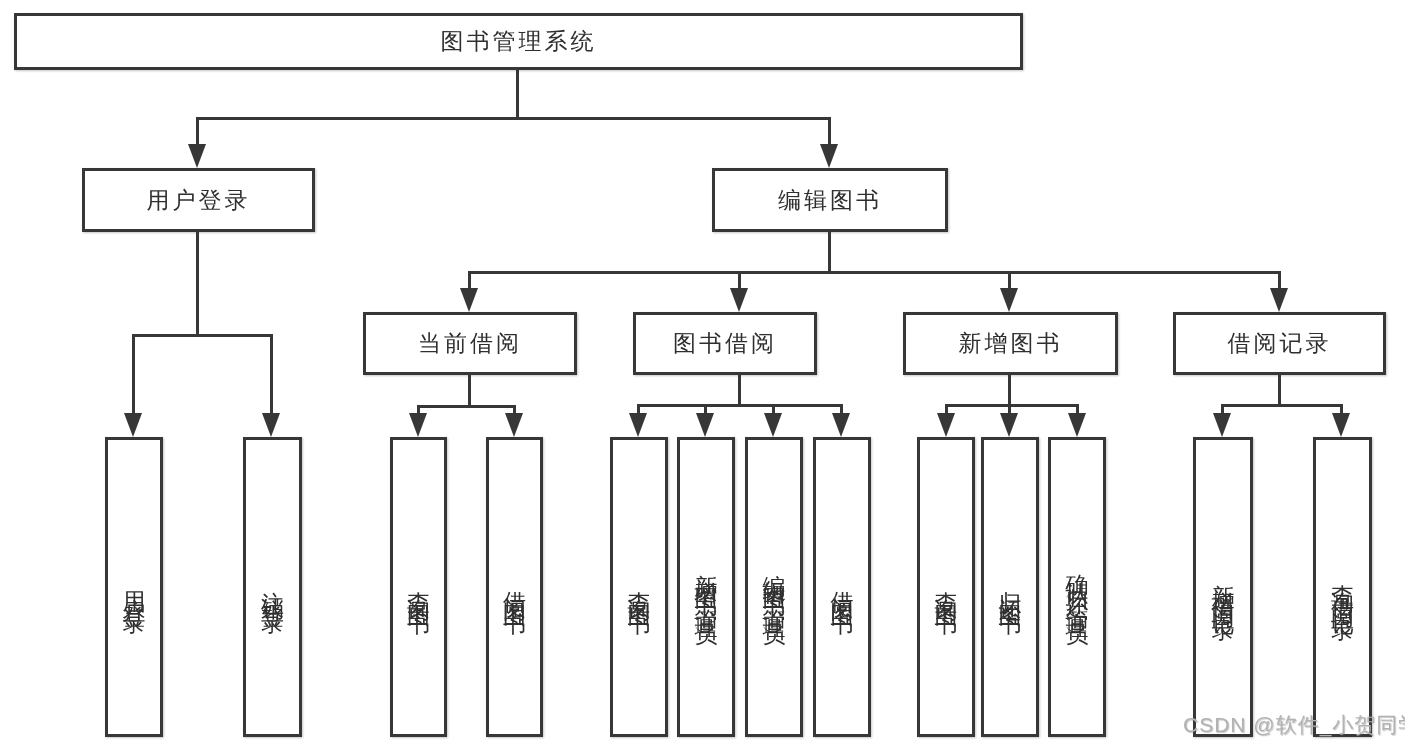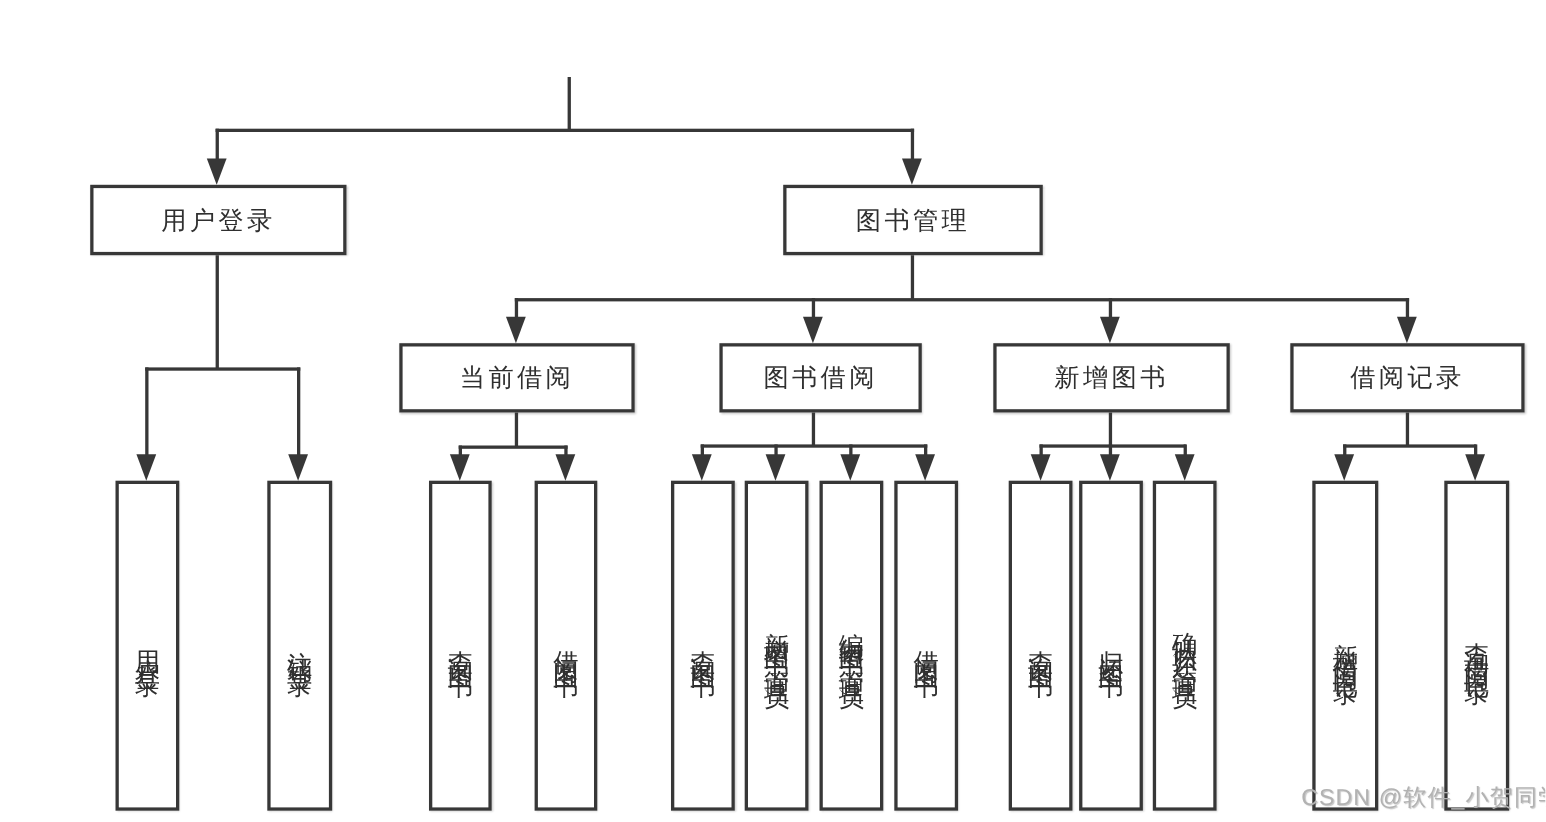--- a/index.html
+++ b/index.html
@@ -28,26 +28,27 @@
     position:absolute;left:1183px;top:711px;z-index:5;
     font-size:21px;letter-spacing:1px;color:#b2b2b2;
     text-shadow:1px 1px 1px rgba(90,90,90,0.35);white-space:nowrap;
   }
 </style>
 </head>
 <body>
 
 <div class="canvas">
 
+  <div class="node" style="left:14px;top:13px;width:1009px;height:57px;">图书管理系统</div>
 
   <div class="node" style="left:82px;top:168px;width:233px;height:64px;">用户登录</div>
-  <div class="node" style="left:712px;top:168px;width:236px;height:64px;">图书管理</div>
+  <div class="node" style="left:712px;top:168px;width:236px;height:64px;">编辑图书</div>
 
   <div class="node" style="left:363px;top:312px;width:214px;height:63px;">当前借阅</div>
-  <div class="node" style="left:654px;top:312px;width:184px;height:63px;font-family:Liberation Serif, serif;">图书借阅</div>
+  <div class="node" style="left:633px;top:312px;width:184px;height:63px;font-family:Liberation Serif, serif;">图书借阅</div>
   <div class="node" style="left:903px;top:312px;width:215px;height:63px;">新增图书</div>
   <div class="node" style="left:1173px;top:312px;width:213px;height:63px;">借阅记录</div>
 
   <div class="node leaf" style="left:105px;top:437px;width:58px;height:300px;">用户登录</div>
   <div class="node leaf" style="left:243px;top:437px;width:59px;height:300px;">注销登录</div>
 
   <div class="node leaf" style="left:390px;top:437px;width:57px;height:300px;">查询图书</div>
   <div class="node leaf" style="left:486px;top:437px;width:57px;height:300px;">借阅图书</div>
 
   <div class="node leaf" style="left:610px;top:437px;width:58px;height:300px;">查询图书</div>

